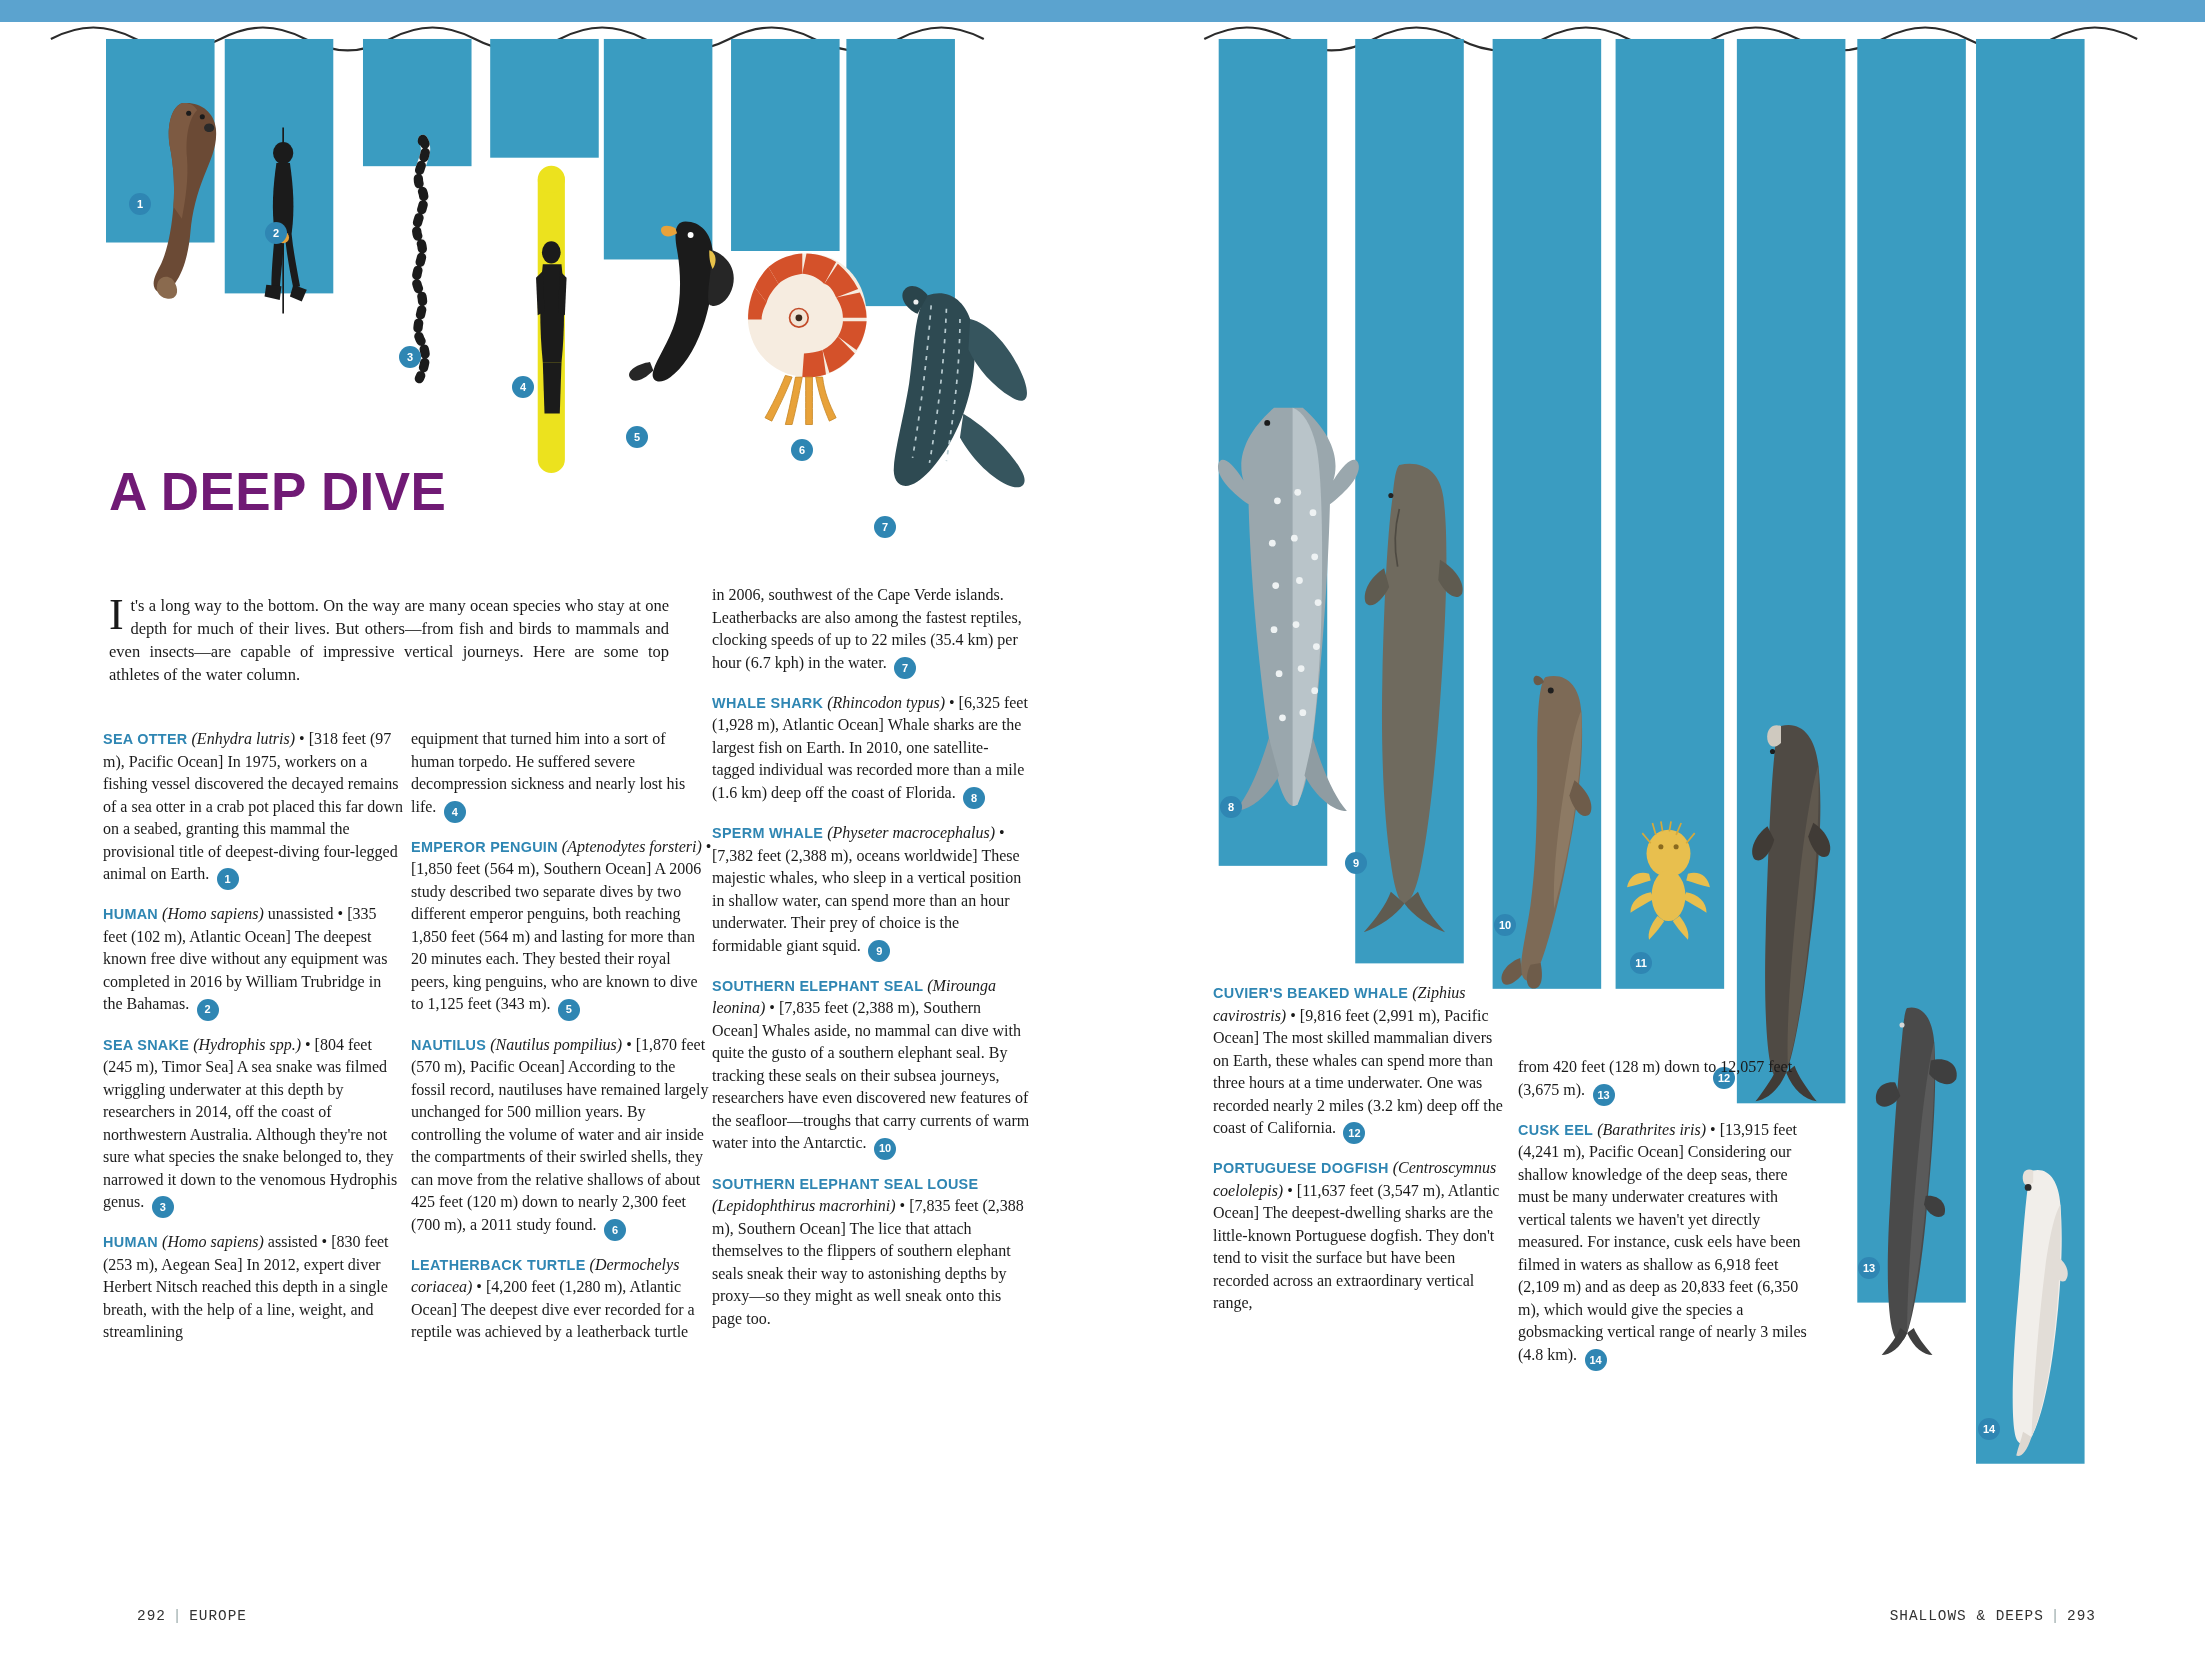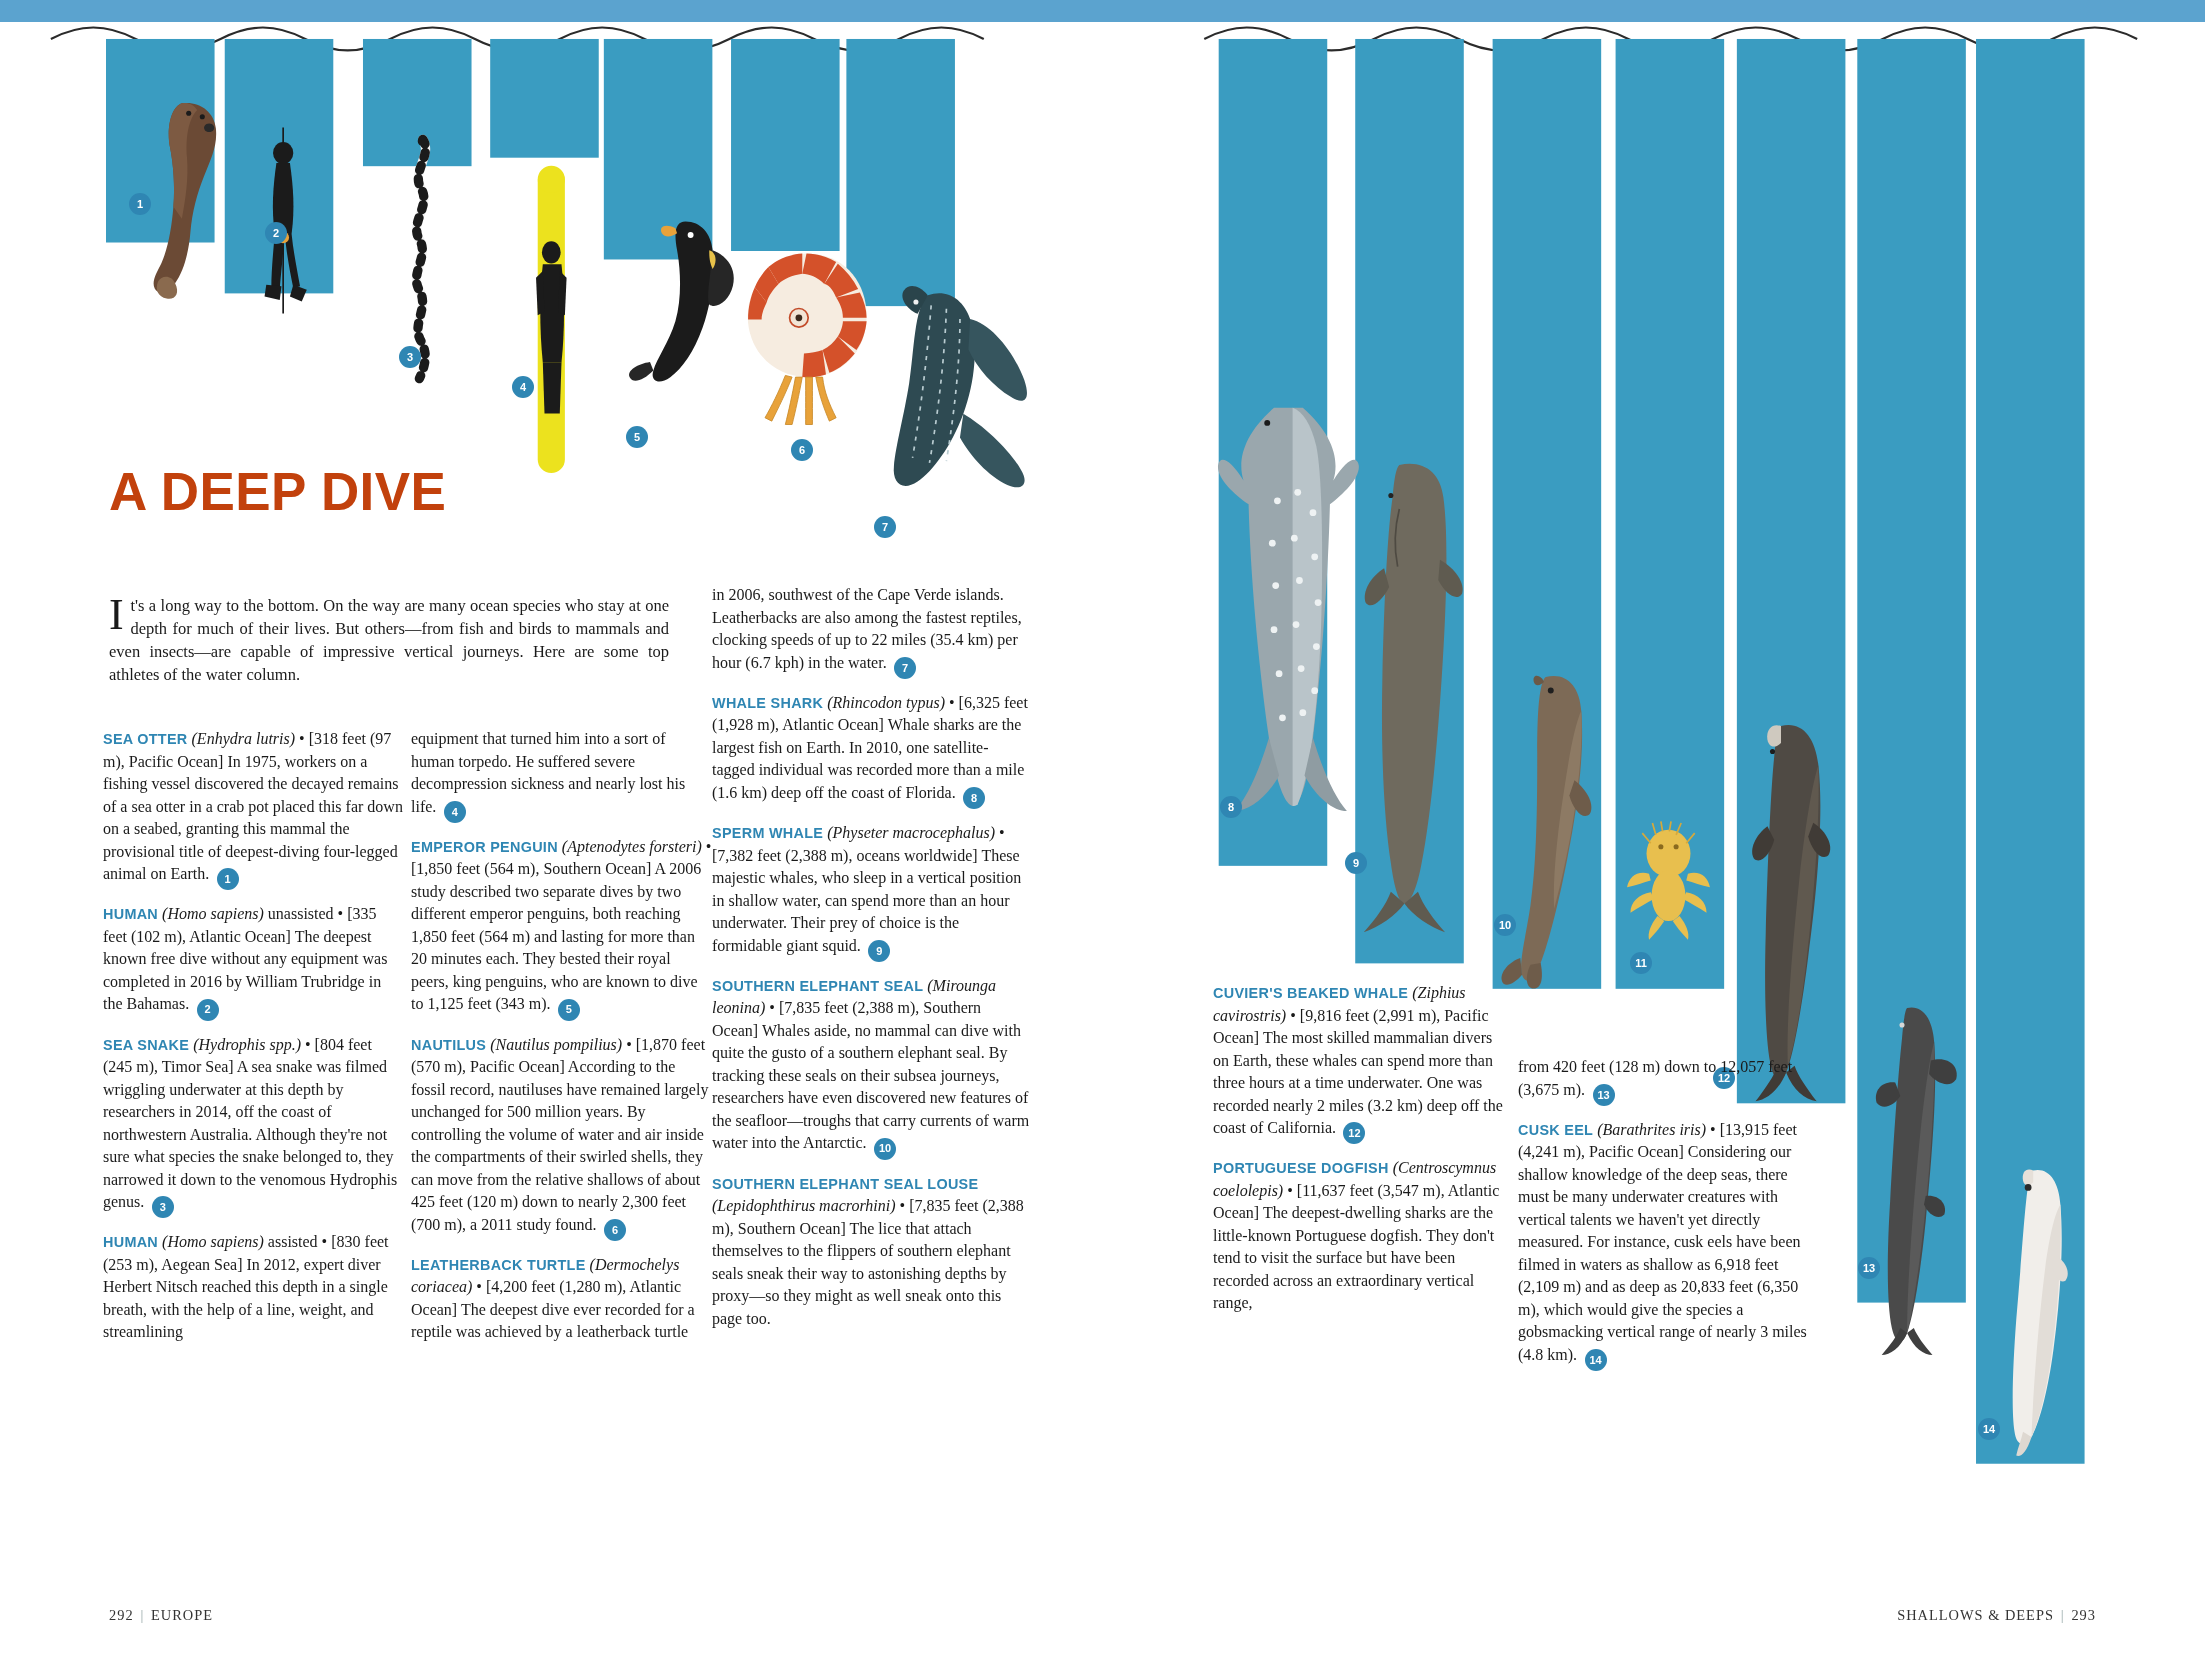--- a/index.html
+++ b/index.html
@@ -19,21 +19,21 @@
   
   .water{position:absolute;left:0;top:22px;width:2205px;height:1544px;pointer-events:none;}
 
   
   .title{
     position:absolute;left:109px;top:465px;
     font-family:"Liberation Sans", sans-serif;
     font-weight:700;
     font-size:53px;line-height:54px;
     letter-spacing:0.4px;
-    color:#c2410c;
+    color:#701a75;
     text-transform:uppercase;
     width:594px;
   }
 
   
   .intro{
     position:absolute;left:109px;top:594px;width:560px;
     font-size:16.5px;line-height:23px;text-align:justify;
   }
   .intro .dropcap{
@@ -66,22 +66,22 @@
     font-family:"Liberation Sans", sans-serif;
     font-size:11px;font-weight:700;
     display:flex;align-items:center;justify-content:center;
     box-sizing:border-box;
   }
   .marker.inline{position:relative;display:inline-flex;top:4.2px;margin-left:3.4px;}
 
   
   .folio{
     position:absolute;bottom:30.5px;
-    font-family:Liberation Serif, serif;
-    font-size:14.4px;letter-spacing:1px;color:#333;
+    font-family:Liberation Mono, monospace;
+    font-size:14.4px;letter-spacing:1px;color:#333;margin-left:28px;
   }
   .folio.left{left:109px;}
   .folio.right{right:109px;}
   .folio .sep{color:#9aa;margin:0 6.8px;}
 
   
   .art{position:absolute;}
   svg{display:block;overflow:visible;}
 </style>
 </head>

